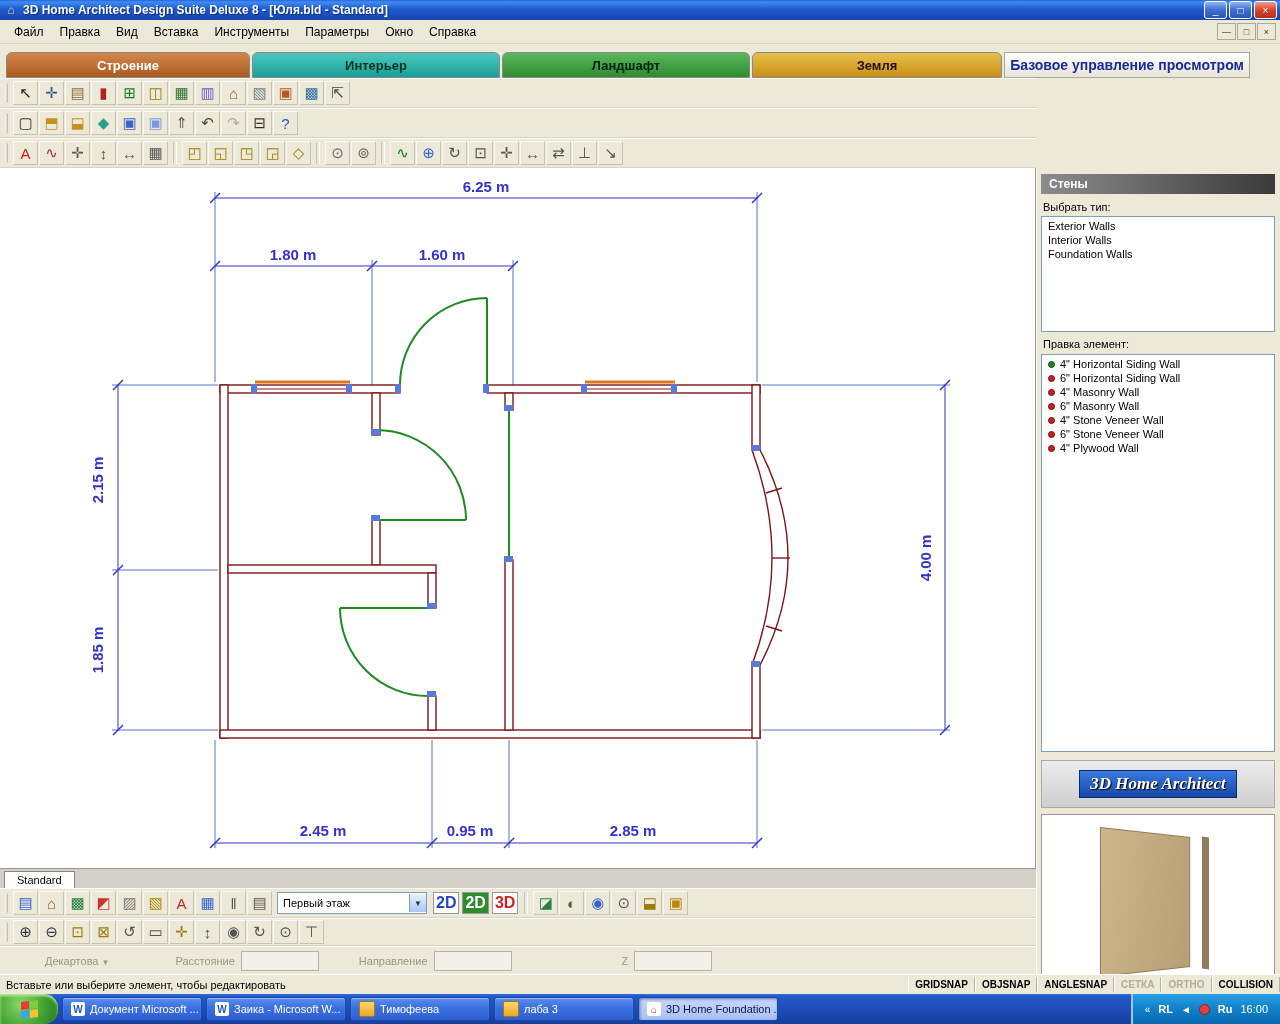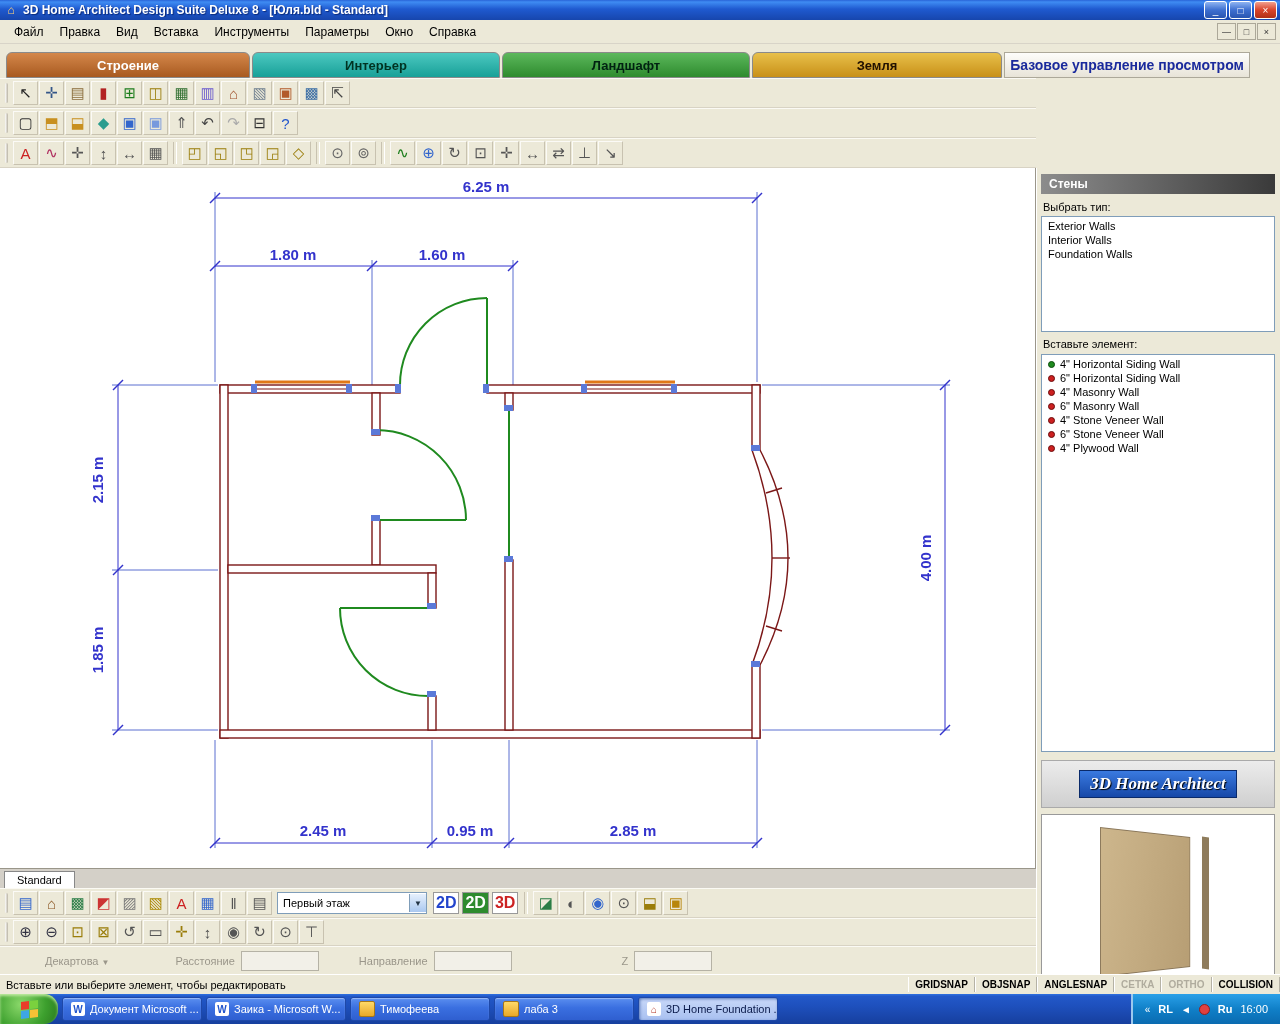--- a/index.html
+++ b/index.html
@@ -359,21 +359,21 @@
   </div>
 
   <div id="right-panel">
     <div id="wall-header">Стены</div>
     <div class="panel-label" id="label-type">Выбрать тип:</div>
     <div id="list-type">
       <div class="list-row">Exterior Walls</div>
       <div class="list-row">Interior Walls</div>
       <div class="list-row">Foundation Walls</div>
     </div>
-    <div class="panel-label" id="label-element">Вставьте элемент:</div>
+    <div class="panel-label" id="label-element">Правка элемент:</div>
     <div id="list-element">
       <div class="elem-row">
           <span class="dot green"></span>
           <span>4" Horizontal Siding Wall</span>
         </div>
       <div class="elem-row">
           <span class="dot red"></span>
           <span>6" Horizontal Siding Wall</span>
         </div>
       <div class="elem-row">

